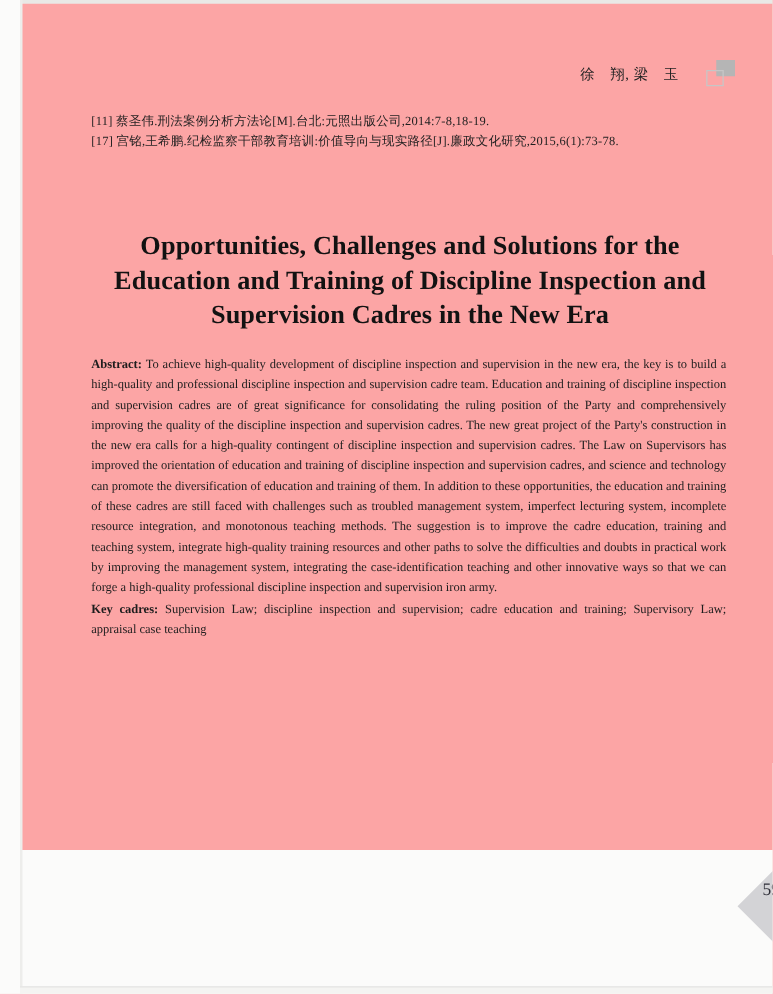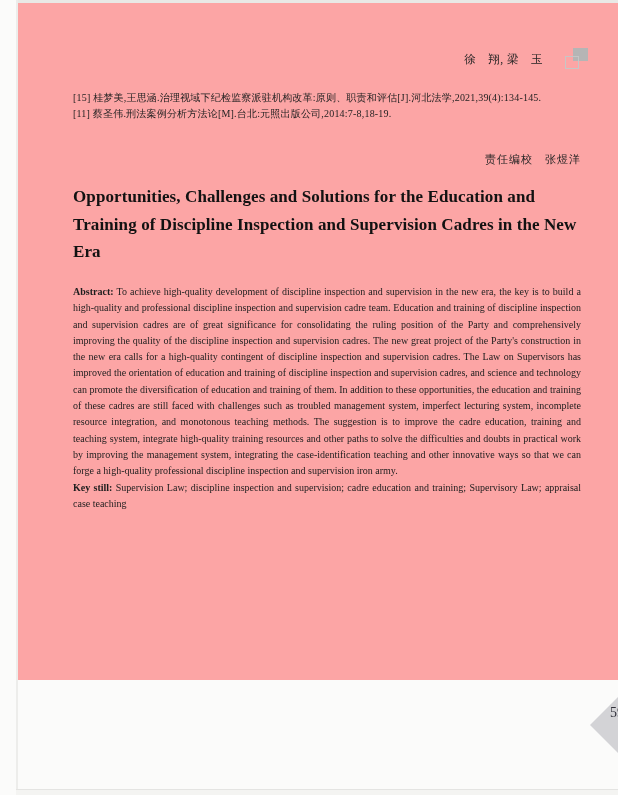--- a/index.html
+++ b/index.html
@@ -44,22 +44,23 @@
 
   
   .editor-line{
     position:absolute;left:57px;top:152px;width:508px;
     text-align:right;font-size:11px;color:#242424;letter-spacing:1px;
   }
 
   
   .article-title{
     position:absolute;left:57px;top:183px;width:510px;margin:0;
-    font-size:17px;font-weight:bold;line-height:27.5px;color:#121212;
+    font-size:21px;font-weight:bold;line-height:27.5px;color:#121212;
     letter-spacing:0.1px;
+    text-align:center;
   }
   .author-line{
     position:absolute;left:57px;top:250px;width:508px;
     font-size:10.5px;line-height:15.5px;color:#1d1d1d;
     text-align:justify;
   }
   .author-line .bold{font-weight:bold;}
   .body-block{
     position:absolute;left:57px;top:284px;width:508px;
     font-size:10px;line-height:16.3px;color:#1d1d1d;
@@ -90,31 +91,30 @@
 
     <div class="running-head">
       <span class="rh-authors">徐　翔, 梁　玉</span>
       <span class="rh-icon">
         <span class="sq-fill"></span>
         <span class="sq-outline"></span>
       </span>
     </div>
 
     <div class="refs">
-      <div class="ref-line">[15] 桂梦美,王思涵.治理视域下纪检监察派驻机构改革:原则、职责和评估[J].河北法学,2021,39(4):134-145.</div>
       <div class="ref-line">[11] 蔡圣伟.刑法案例分析方法论[M].台北:元照出版公司,2014:7-8,18-19.</div>
+      <div class="ref-line">[17] 宫铭,王希鹏.纪检监察干部教育培训:价值导向与现实路径[J].廉政文化研究,2015,6(1):73-78.</div>
     </div>
 
-    <div class="editor-line">责任编校　张煜洋</div>
 
     <h1 class="article-title">Opportunities, Challenges and Solutions for the Education and Training of Discipline Inspection and Supervision Cadres in the New Era</h1>
 
 
     <div class="body-block">
       <p><span class="bold">Abstract:</span> <span>To achieve high-quality development of discipline inspection and supervision in the new era, the key is to build a high-quality and professional discipline inspection and supervision cadre team. Education and training of discipline inspection and supervision cadres are of great significance for consolidating the ruling position of the Party and comprehensively improving the quality of the discipline inspection and supervision cadres. The new great project of the Party's construction in the new era calls for a high-quality contingent of discipline inspection and supervision cadres. The Law on Supervisors has improved the orientation of education and training of discipline inspection and supervision cadres, and science and technology can promote the diversification of education and training of them. In addition to these opportunities, the education and training of these cadres are still faced with challenges such as troubled management system, imperfect lecturing system, incomplete resource integration, and monotonous teaching methods. The suggestion is to improve the cadre education, training and teaching system, integrate high-quality training resources and other paths to solve the difficulties and doubts in practical work by improving the management system, integrating the case-identification teaching and other innovative ways so that we can forge a high-quality professional discipline inspection and supervision iron army.</span></p>
-      <p><span class="bold">Key still:</span> <span>Supervision Law; discipline inspection and supervision; cadre education and training; Supervisory Law; appraisal case teaching</span></p>
+      <p><span class="bold">Key cadres:</span> <span>Supervision Law; discipline inspection and supervision; cadre education and training; Supervisory Law; appraisal case teaching</span></p>
     </div>
 
     <div class="corner-diamond"></div>
     <div class="page-number">59</div>
 
   </div>
 </div>
 
 </body></html>

